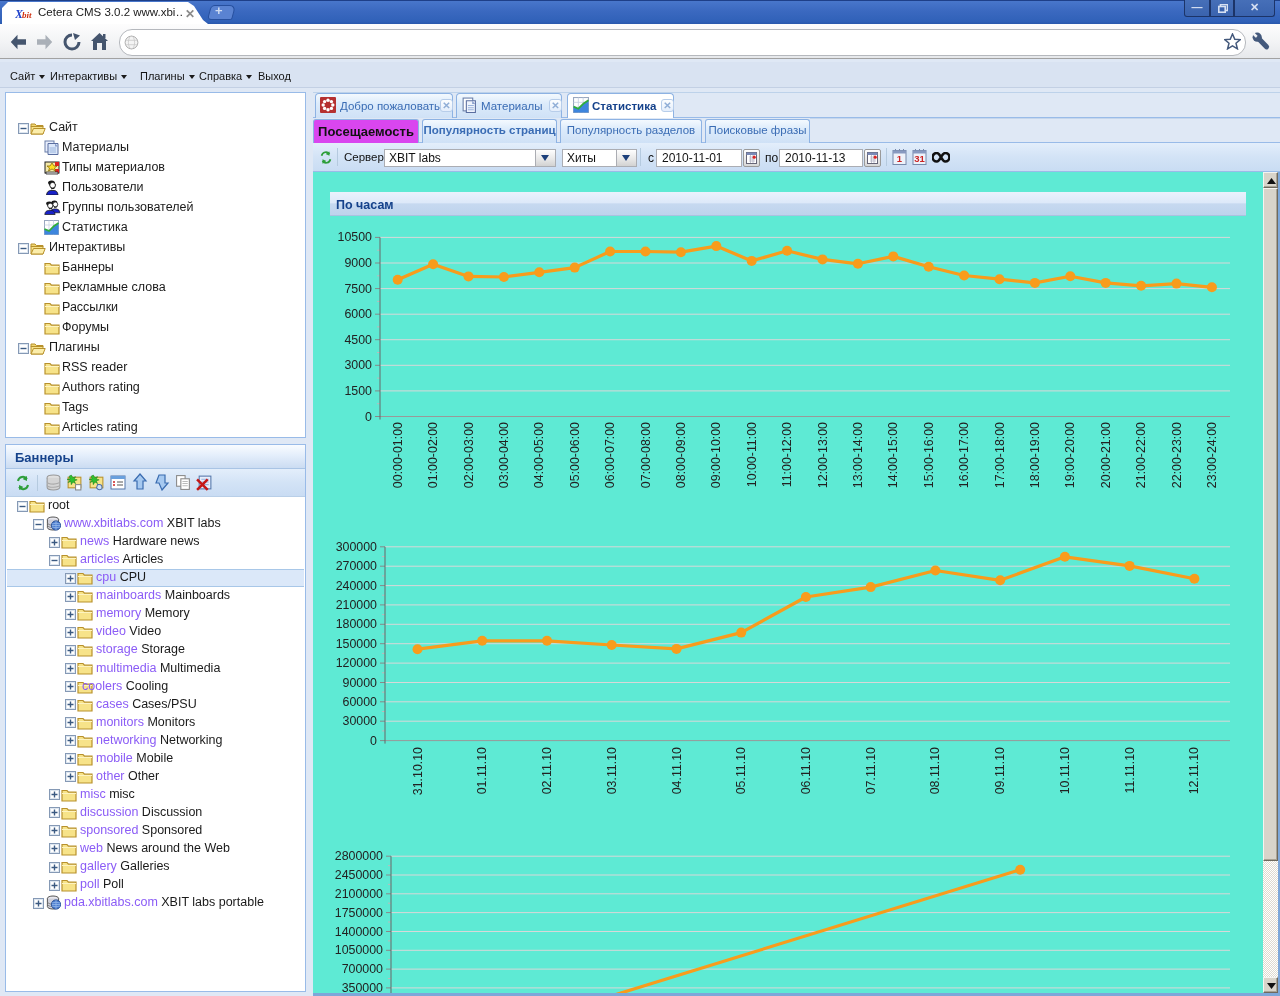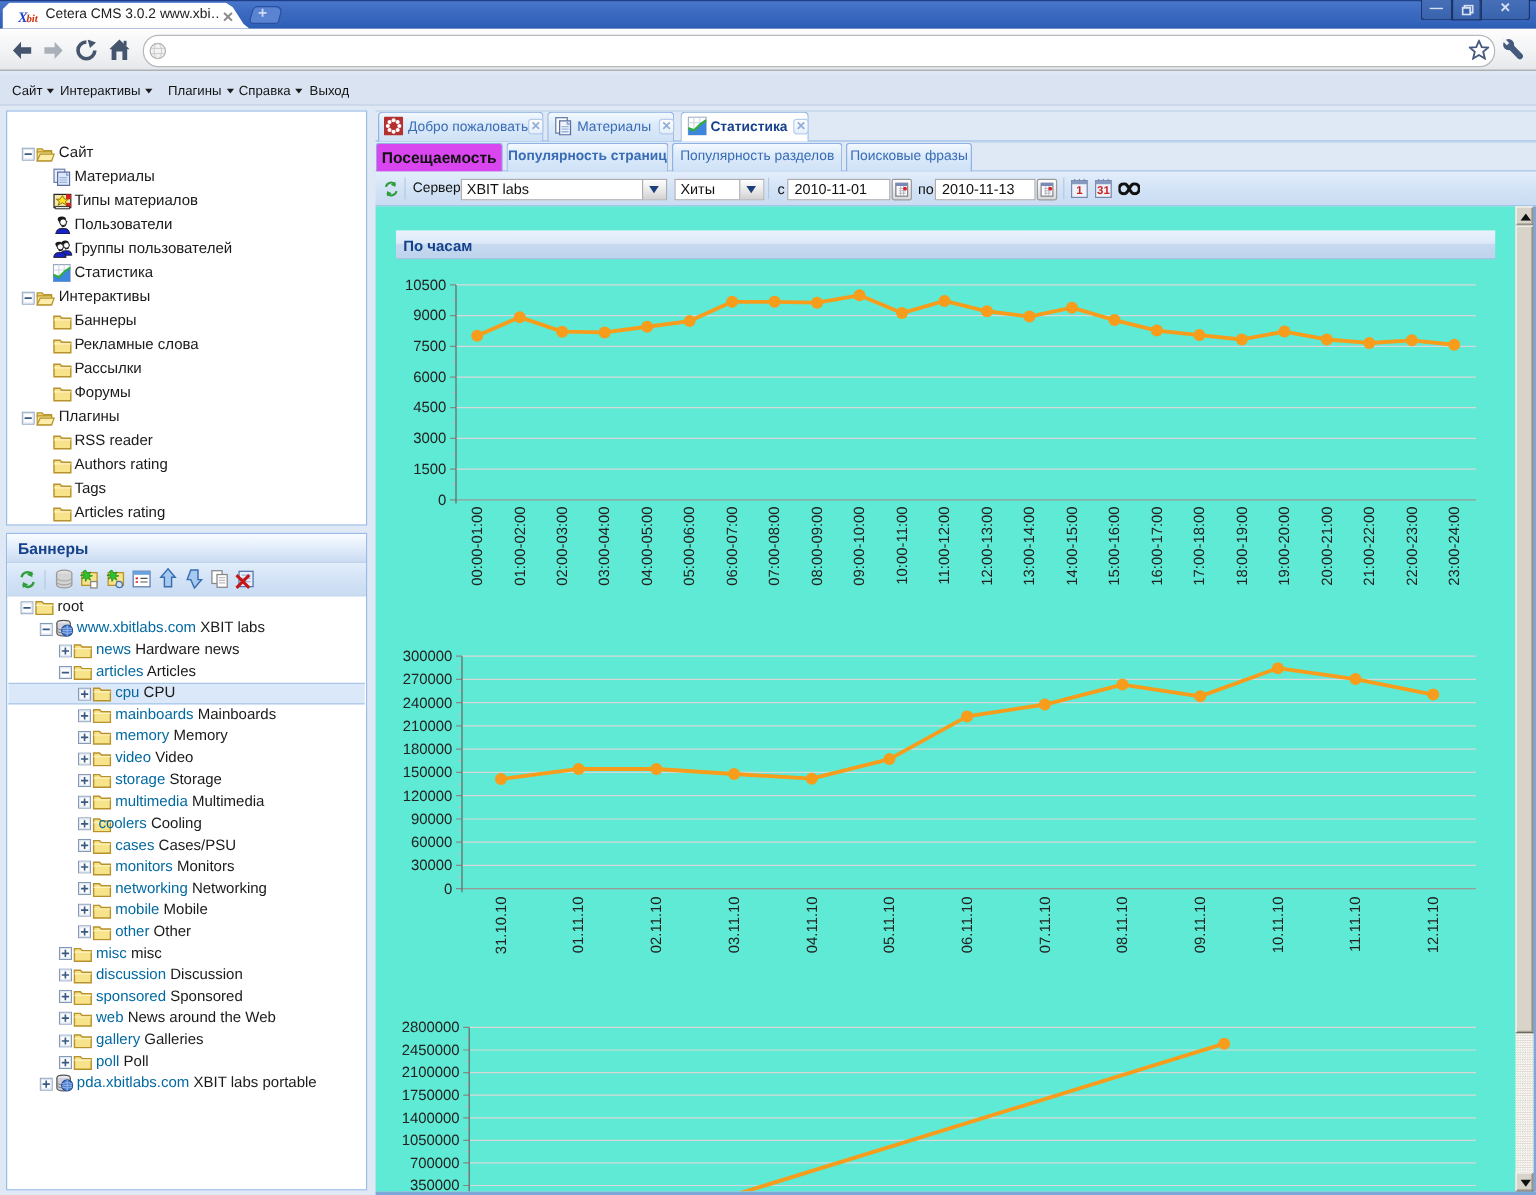--- a/index.html
+++ b/index.html
@@ -28,21 +28,21 @@
 .marr { display:inline-block; width:0; height:0; border-left:3.5px solid transparent; border-right:3.5px solid transparent;
   border-top:4px solid #1a1a1a; margin-left:4px; vertical-align:1px;}
 
 .panel { background:#fff; border:1px solid #99bbe8; }
 .phead { position:absolute; left:0; top:0; width:100%; height:24px;
   background:linear-gradient(#f9fcff,#e4eefb 45%,#cbdcf2); border-bottom:1px solid #a9c4e5;
   color:#15428b; font-weight:bold; font-size:13px; padding:5px 0 0 9px; }
 
 .trow { position:absolute; white-space:nowrap; font-size:12.5px; color:#1a1a1a; }
 .tico { position:absolute; }
-a.slug { color:#0369a1; text-decoration:none; }
+a.slug { color:#8b5cf6; text-decoration:none; }
 
 .mtab { position:absolute; top:93px; height:25px; white-space:nowrap; border:1px solid #8db2e3; border-bottom:none;
   border-radius:4px 4px 0 0; background:linear-gradient(#f4f9fe,#dcebfb 40%,#cfe1f6);
   font-size:13px; color:#3a6cb4; }
 .mtab.active { background:#fff; color:#15428b; font-weight:bold; }
 .tclose { position:absolute; top:5px; width:13px; height:13px; border:1px solid #b7cdea; border-radius:3px;
   color:#90aed6; font-size:10px; line-height:11px; text-align:center; font-weight:bold; background:linear-gradient(#fdfeff,#e4eefb);}
 .stab { position:absolute; top:119px; height:24px; white-space:nowrap; overflow:hidden; border:1px solid #8db2e3; border-bottom:none;
   border-radius:3px 3px 0 0; background:linear-gradient(#f4f9fe,#dcebfb 40%,#cfe1f6);
   font-size:11.5px; color:#3a6cb4; }

